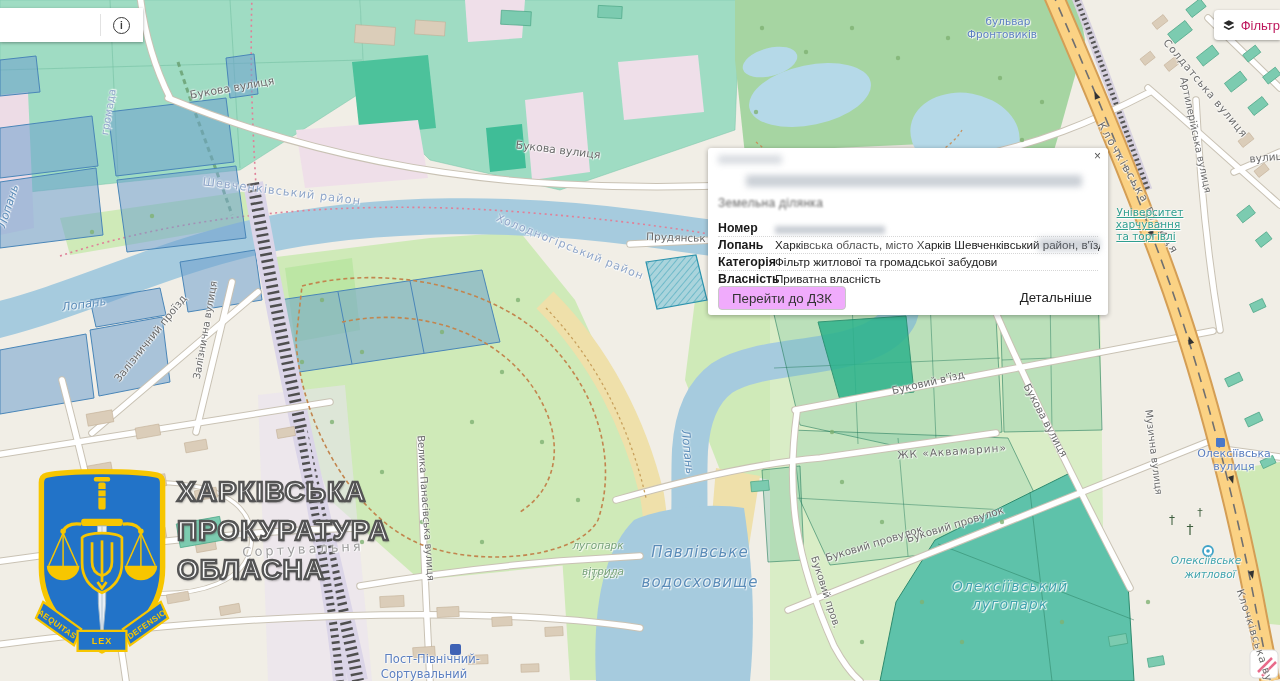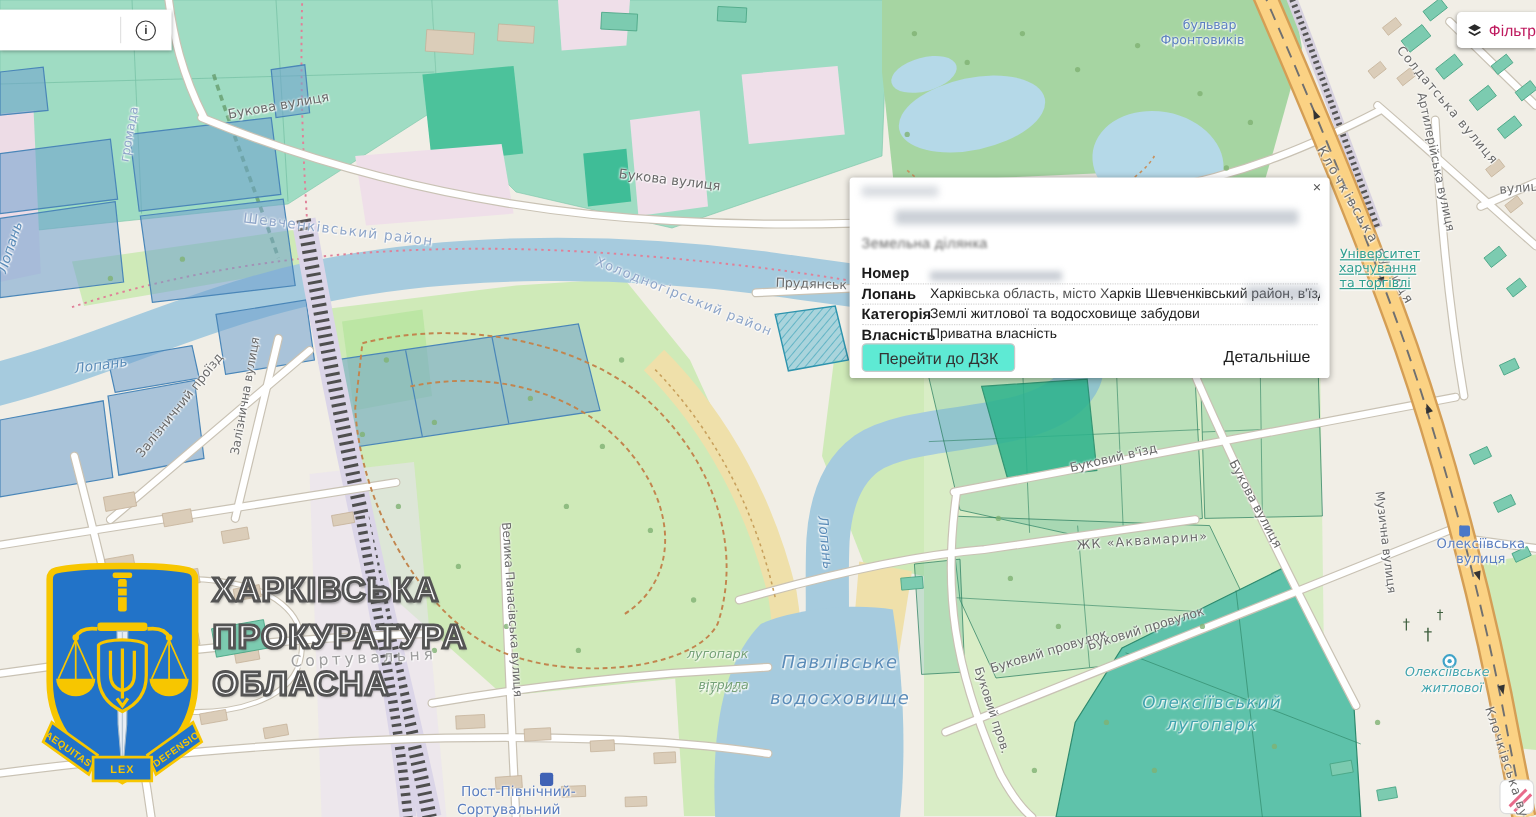--- a/index.html
+++ b/index.html
@@ -48,21 +48,21 @@
   #ptype{position:absolute;left:10px;top:48px;color:#666;font-size:12px;filter:blur(1.2px);letter-spacing:.3px;}
   .prow{position:absolute;left:10px;right:8px;height:17px;display:flex;align-items:center;overflow:hidden;}
   .prow .lbl{width:57px;flex:none;font-weight:bold;color:#1a1a1a;}
   .prow .val{white-space:nowrap;overflow:hidden;font-size:11.6px;color:#222;}
   .pr1{top:71px;} .pr2{top:88px;} .pr3{top:105px;} .pr4{top:122px;}
   .dotline{position:absolute;left:10px;right:10px;height:0;border-top:1px dotted #d6d6d6;}
   #smudge1{position:absolute;left:330px;top:90px;width:62px;height:13px;background:rgba(154,162,176,.45);
     filter:blur(3px);border-radius:2px;}
   #smudge2{position:absolute;left:95px;top:90px;width:120px;height:12px;background:rgba(255,255,255,.22);
     filter:blur(1.5px);}
-  #dzk-btn{position:absolute;left:10px;top:138px;height:24px;padding:0 13px;background:#5eead4;
+  #dzk-btn{position:absolute;left:10px;top:138px;height:24px;padding:0 13px;background:#f0abfc;
     border:1px solid #c8c8c8;border-radius:4px;font-size:13.3px;color:#333;font-family:"Liberation Sans",sans-serif;cursor:pointer;}
   #details-btn{position:absolute;right:16px;top:142px;font-size:13.3px;color:#222;cursor:pointer;}
 
   
   #watermark{position:absolute;left:0;top:0;pointer-events:none;}
   #emblem{position:absolute;left:34px;top:468px;}
   #wm-text{position:absolute;left:177px;top:472px;}
   .wm-line{font-family:"Liberation Sans",sans-serif;font-weight:bold;font-size:28px;line-height:39px;
     color:#fff;-webkit-text-stroke:2.4px #545454;letter-spacing:1px;
     text-shadow:1px 2px 2px rgba(70,70,70,.45);}
@@ -499,21 +499,21 @@
   <div class="dotline" style="top:88px"></div>
   <div class="prow pr2">
     <span class="lbl">Лопань</span>
     <span class="val">Харківська область, місто Харків Шевченківський район, в'їзд Буковий</span>
   </div>
   <div id="smudge2"></div>
   <div id="smudge1"></div>
   <div class="dotline" style="top:105px"></div>
   <div class="prow pr3">
     <span class="lbl">Категорія</span>
-    <span class="val">Землі житлової та водосховище забудови</span>
+    <span class="val">Фільтр житлової та громадської забудови</span>
   </div>
   <div class="dotline" style="top:122px"></div>
   <div class="prow pr4">
     <span class="lbl">Власність</span>
     <span class="val">Приватна власність</span>
   </div>
   <button id="dzk-btn">Перейти до ДЗК</button>
   <div id="details-btn">Детальніше</div>
 </div>
 

